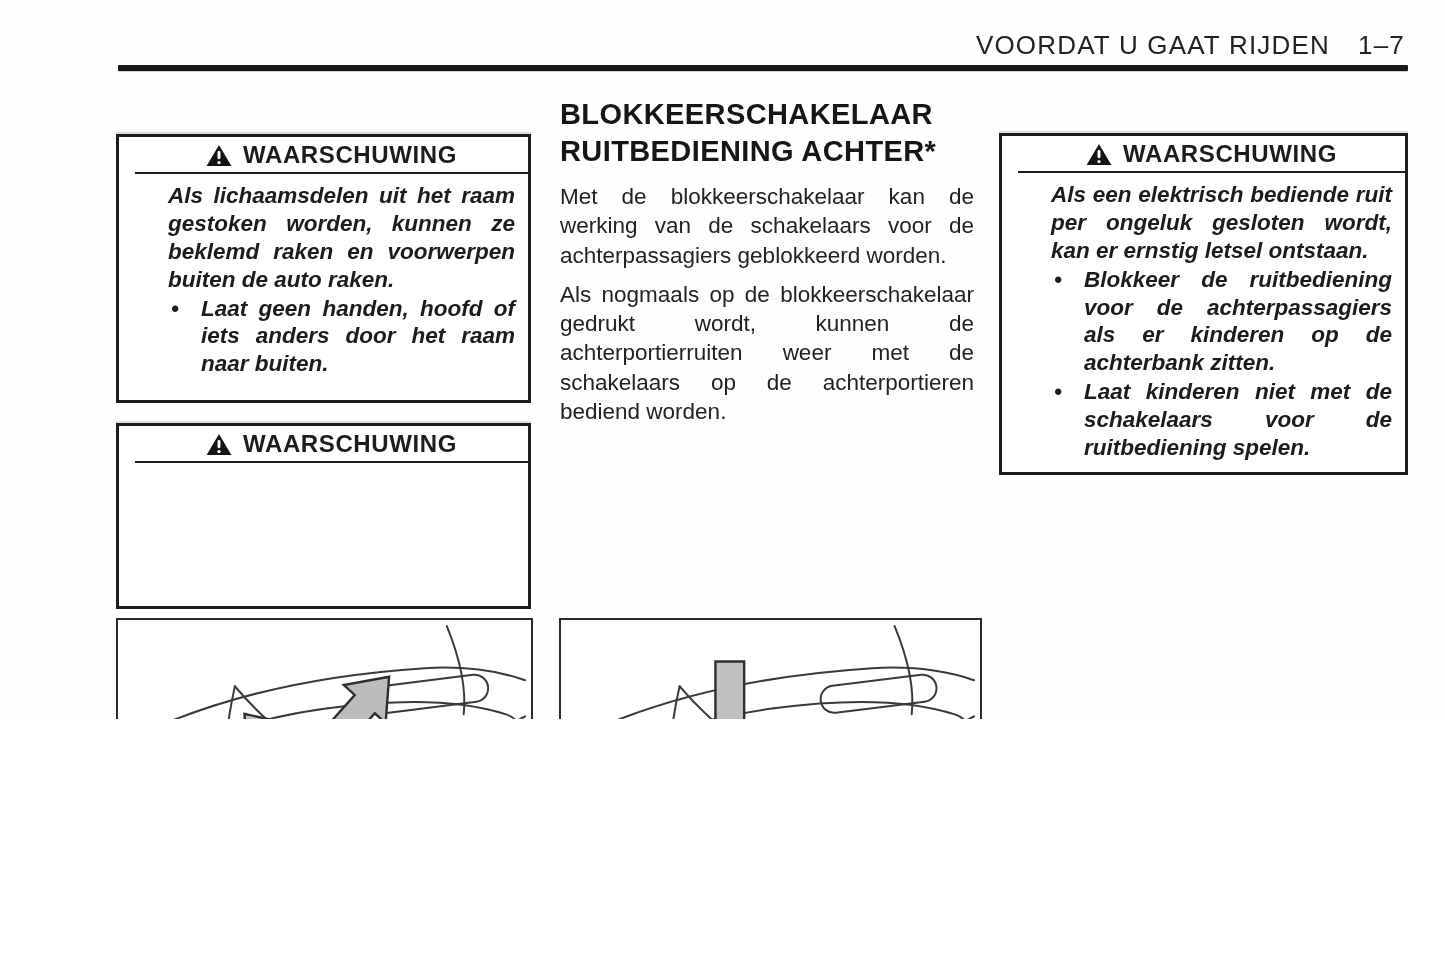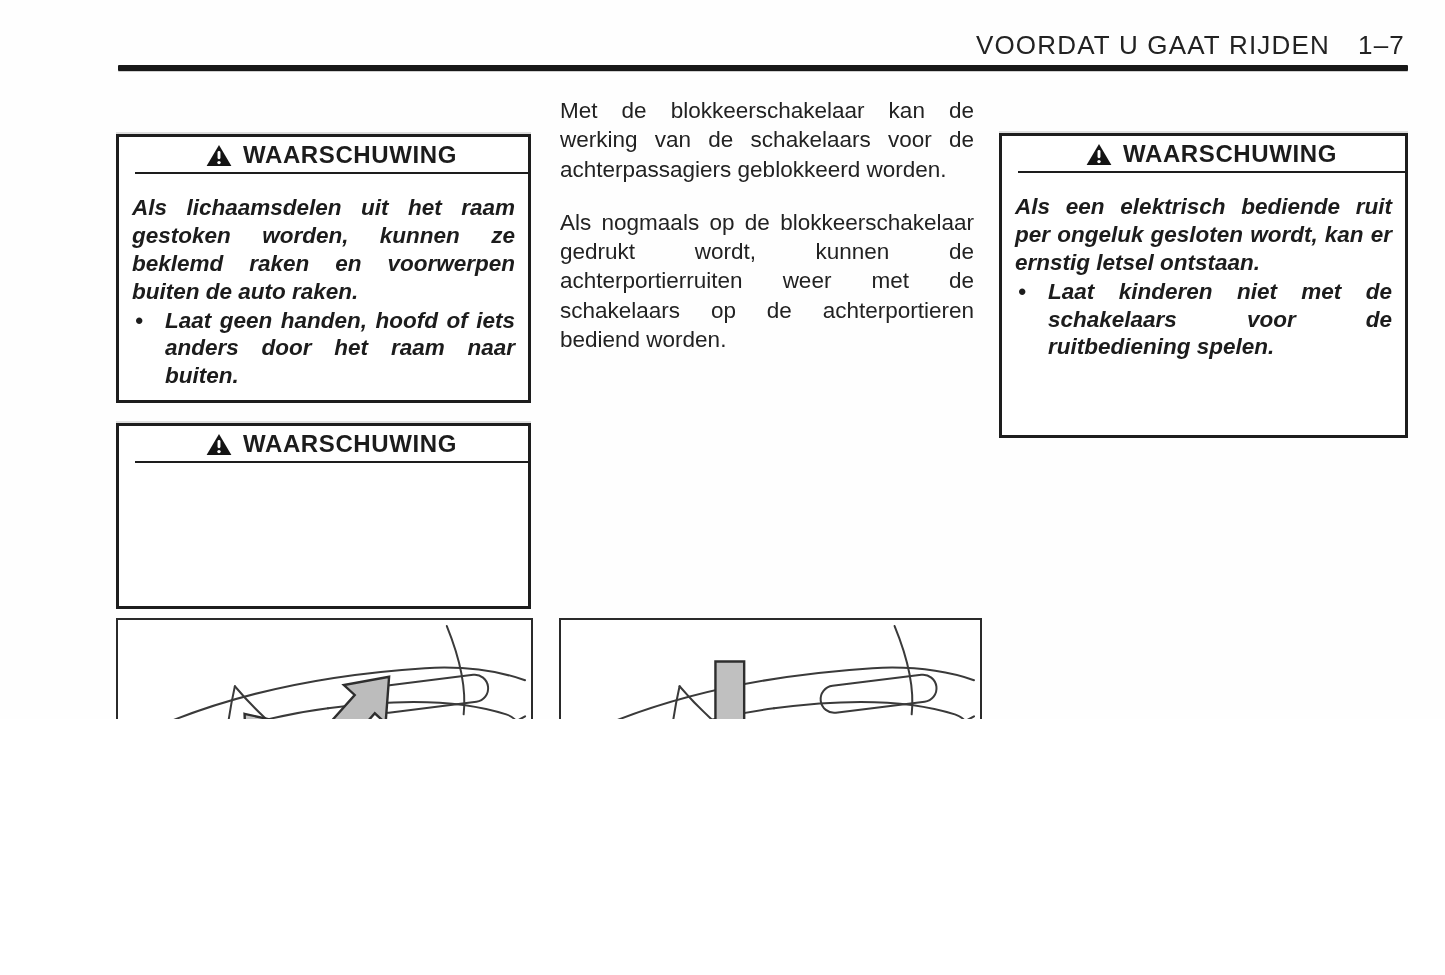--- a/index.html
+++ b/index.html
@@ -30,43 +30,44 @@
     position:absolute;background:#fff;
     border:3px solid #1d1d1d;box-sizing:border-box;
     box-shadow:0 -2px 0 rgba(150,150,150,.30);
   }
   .warning-title{
     display:flex;justify-content:center;align-items:center;gap:11px;
     font-weight:700;font-size:24px;letter-spacing:.6px;
     padding:4px 16px 3px;border-bottom:2.5px solid #1d1d1d;margin-left:16px;
   }
   .warning-body{
-    padding:20px 13px 10px;
+    padding:8px 13px 10px;
     font-weight:700;font-style:italic;
     font-size:22.5px;line-height:1.24;
     text-align:justify;
+    margin-left:36px;
   }
   .warning-intro{margin:0 0 0 0;}
   .bullet-row{display:flex;margin-top:1px;}
   .bullet-row .marker{flex:none;width:30px;padding-left:3px;}
   .bullet-row .marker::before{content:"\2022";}
   .bullet-row .btext{flex:1;text-align:justify;}
 
   
   .mid-col{position:absolute;left:560px;top:96px;width:414px;}
   .mid-heading{
     font-size:29px;font-weight:700;line-height:1.28;
     letter-spacing:.4px;margin:0 0 12px 0;color:#161616;
   }
   .mid-heading span{display:block;}
   .body-para{
     font-size:22.5px;line-height:1.3;text-align:justify;
     margin:0;color:#222;
   }
-  .para-gap{margin-bottom:24px;}
+  .para-gap{margin-bottom:10px;}
 
   
   .figure-box{
     position:absolute;background:#fff;
     border:2.5px solid #2a2a2a;box-sizing:border-box;
     box-shadow:0 2px 0 rgba(140,140,140,.28);
   }
   .figure-box svg{display:block;width:100%;height:100%;}
   .fig-caption{
     position:absolute;left:20px;bottom:22px;
@@ -161,20 +162,24 @@
         <polygon class="arrow" points="0,-48 27,-13 13,-13 13,46 -13,46 -13,-13 -27,-13" fill="#bcbcbc" vector-effect="non-scaling-stroke"></polygon>
       </g>
     </svg>
     <div class="fig-caption">
       <span>(voor portierruiten</span>
       <span>vóór en achter)</span>
     </div>
   </div>
 
   <div class="mid-col">
+    <h1 class="mid-heading">
+      <span>BLOKKEERSCHAKELAAR</span>
+      <span>RUITBEDIENING ACHTER*</span>
+    </h1>
     <p class="body-para para-gap">Met de blokkeerschakelaar kan de werking van de schakelaars voor de achterpassagiers geblokkeerd worden.</p>
     <p class="body-para">Als nogmaals op de blokkeerschakelaar gedrukt wordt, kunnen de achterportierruiten weer met de schakelaars op de achterportieren bediend worden.</p>
   </div>
 
   <div class="figure-box" style="left:559px;top:618px;width:423px;height:288px;">
     <svg viewBox="0 0 417 283" preserveAspectRatio="none">
       <g class="lineart">
         <path d="M 6 122 C 85 82 185 56 310 48 C 345 46 382 50 411 60"></path>
         <path d="M 6 150 C 80 116 148 96 212 88"></path>
         <path d="M 118 66 C 146 99 186 132 222 152"></path>
@@ -221,18 +226,22 @@
         <path d="M13 1 L25.4 22 L0.6 22 Z" fill="#141414"></path>
         <rect x="11.55" y="7" width="2.9" height="8.2" rx="1.4" fill="#fff"></rect>
         <circle cx="13" cy="18.6" r="1.7" fill="#fff"></circle>
       </svg>
       <span>WAARSCHUWING</span>
     </div>
     <div class="warning-body">
       <p class="warning-intro">Als een elektrisch bediende ruit per ongeluk gesloten wordt, kan er ernstig letsel ontstaan.</p>
       <div class="bullet-row">
         <span class="marker"></span>
+        <span class="btext">Blokkeer de ruitbediening voor de achterpassagiers als er kinderen op de achterbank zitten.</span>
+      </div>
+      <div class="bullet-row">
+        <span class="marker"></span>
         <span class="btext">Laat kinderen niet met de schakelaars voor de ruitbediening spelen.</span>
       </div>
     </div>
   </div>
 
 </div>
 
 </body></html>

